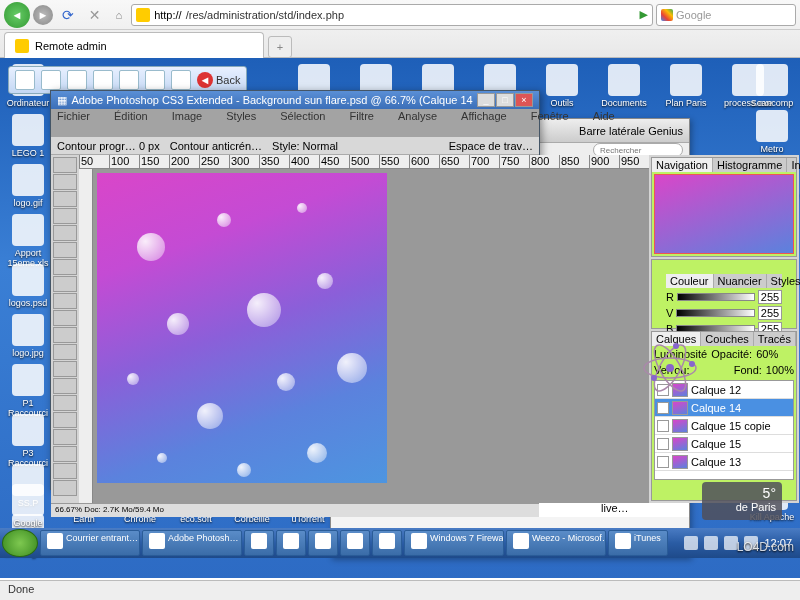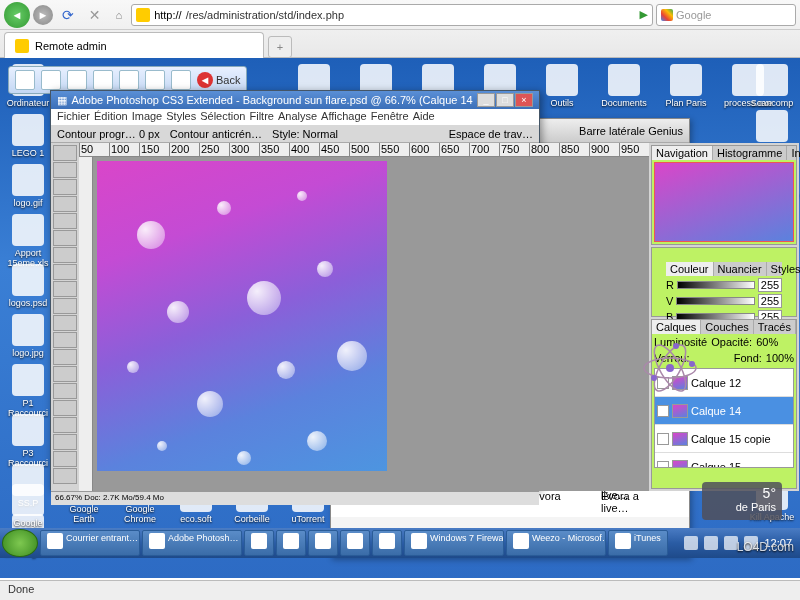--- a/index.html
+++ b/index.html
@@ -29,21 +29,21 @@
 .remote-toolbar{position:absolute;top:8px;left:8px;background:linear-gradient(#e8f0ff,#c4d8f4);border:1px solid #8ab;border-radius:3px;padding:3px 6px;display:flex;gap:6px;align-items:center}
 .rt-btn{width:20px;height:20px;background:#fff;border:1px solid #9bc;border-radius:2px}
 .rt-back{display:flex;align-items:center;gap:3px;color:#333}
 .rt-back-icon{width:16px;height:16px;background:#d33;border-radius:50%;color:#fff;text-align:center;line-height:16px}
 .ps-window{position:absolute;top:32px;left:50px;width:490px;height:400px;background:#d4d4d4;border:1px solid #456;box-shadow:2px 2px 8px rgba(0,0,0,.4)}
 .ps-title{height:18px;background:linear-gradient(#5a8fd6,#3b6fb8);color:#fff;font-size:10px;padding:2px 6px;display:flex;align-items:center;gap:4px}
 .ps-title .txt{flex:1;white-space:nowrap;overflow:hidden}
 .ps-winbtns{display:flex;gap:1px}
 .ps-winbtn{width:18px;height:14px;background:#ddd;border:1px solid #999;font-size:9px;text-align:center;line-height:12px}
 .ps-close{background:#d55;color:#fff}
-.ps-menu{height:16px;background:#ffffff;display:flex;gap:4px;padding:1px 6px;font-size:10px;color:#333}
+.ps-menu{height:28px;background:#a3a3a3;display:flex;gap:24px;padding:1px 6px;font-size:10px;color:#333}
 .ps-opts{height:18px;background:#d8d8d8;border-bottom:1px solid #aaa;display:flex;align-items:center;padding:0 6px;gap:10px;font-size:9px}
 .ps-body{display:flex;height:348px}
 .ps-tools{width:28px;background:#d4d4d4;display:flex;flex-direction:column;padding:2px;gap:1px}
 .pt{width:24px;height:16px;background:#ccc;border:1px solid #999}
 .ps-canvas-area{flex:1;background:#999;position:relative}
 .ruler-h{height:14px;background:#eee;border-bottom:1px solid #888;font-size:7px;display:flex;overflow:hidden}
 .ruler-h span{flex:0 0 30px;border-left:1px solid #888;padding-left:1px}
 .ruler-v{position:absolute;left:0;top:14px;bottom:0;width:14px;background:#eee;border-right:1px solid #888}
 .canvas{position:absolute;left:18px;top:18px;width:290px;height:310px;background:linear-gradient(160deg,#d946c9 0%,#c44bd4 25%,#8b5fd9 50%,#5b82dd 75%,#4d95e0 100%)}
 .bubble{position:absolute;background:radial-gradient(circle at 30% 30%,rgba(255,255,255,.9),rgba(255,255,255,.3));border-radius:50%}
@@ -54,21 +54,21 @@
 .panel-tab.active{background:#eee}
 .nav-preview{height:80px;background:linear-gradient(160deg,#d946c9,#5b82dd);margin:2px;border:1px solid #e55}
 .color-panel{height:70px;padding:14px}
 .slider-row{display:flex;align-items:center;gap:3px;font-size:8px;margin:2px 0}
 .slider-row .bar{flex:1;height:8px;background:linear-gradient(90deg,#000,#fff);border:1px solid #888}
 .slider-row .val{width:24px;background:#fff;border:1px solid #999;text-align:center}
 .spectrum{height:10px;background:linear-gradient(90deg,red,yellow,lime,cyan,blue,magenta,red);margin-top:3px}
 .layers-panel{flex:1;min-height:100px}
 .layer-opts{display:flex;gap:4px;padding:2px;font-size:8px}
 .layer-list{background:#fff;margin:2px;border:1px solid #999;height:100px;overflow:hidden}
-.layer{display:flex;align-items:center;height:28px;border-bottom:1px solid #ddd;font-size:9px;gap:3px;padding:0 2px}
+.layer{display:flex;align-items:center;height:18px;border-bottom:1px solid #ddd;font-size:9px;gap:3px;padding:0 2px}
 .layer.sel{background:#4a90e2;color:#fff}
 .layer .eye{width:12px;height:12px;border:1px solid #999;background:#fff}
 .layer .thumb{width:16px;height:14px;background:linear-gradient(160deg,#d946c9,#5b82dd);border:1px solid #999}
 .ps-status{height:14px;background:#ddd;font-size:8px;padding:1px 4px;border-top:1px solid #999}
 .itunes-window{position:absolute;top:60px;left:330px;width:360px;height:440px;background:#f4f4f4;border:1px solid #888;box-shadow:2px 2px 6px rgba(0,0,0,.3)}
 .it-header{height:24px;background:linear-gradient(#eee,#ccc);border-bottom:1px solid #aaa;display:flex;align-items:center;justify-content:flex-end;padding:0 6px;gap:6px;font-size:9px}
 .it-search{width:90px;height:14px;border:1px solid #aaa;border-radius:7px;background:#fff;font-size:8px;padding:0 6px}
 .it-col{padding:2px 6px;border-right:1px solid #bbb}
 .it-list{height:400px;overflow:hidden;background:#fff}
 .it-row{display:flex;font-size:9px;height:13px;align-items:center}

